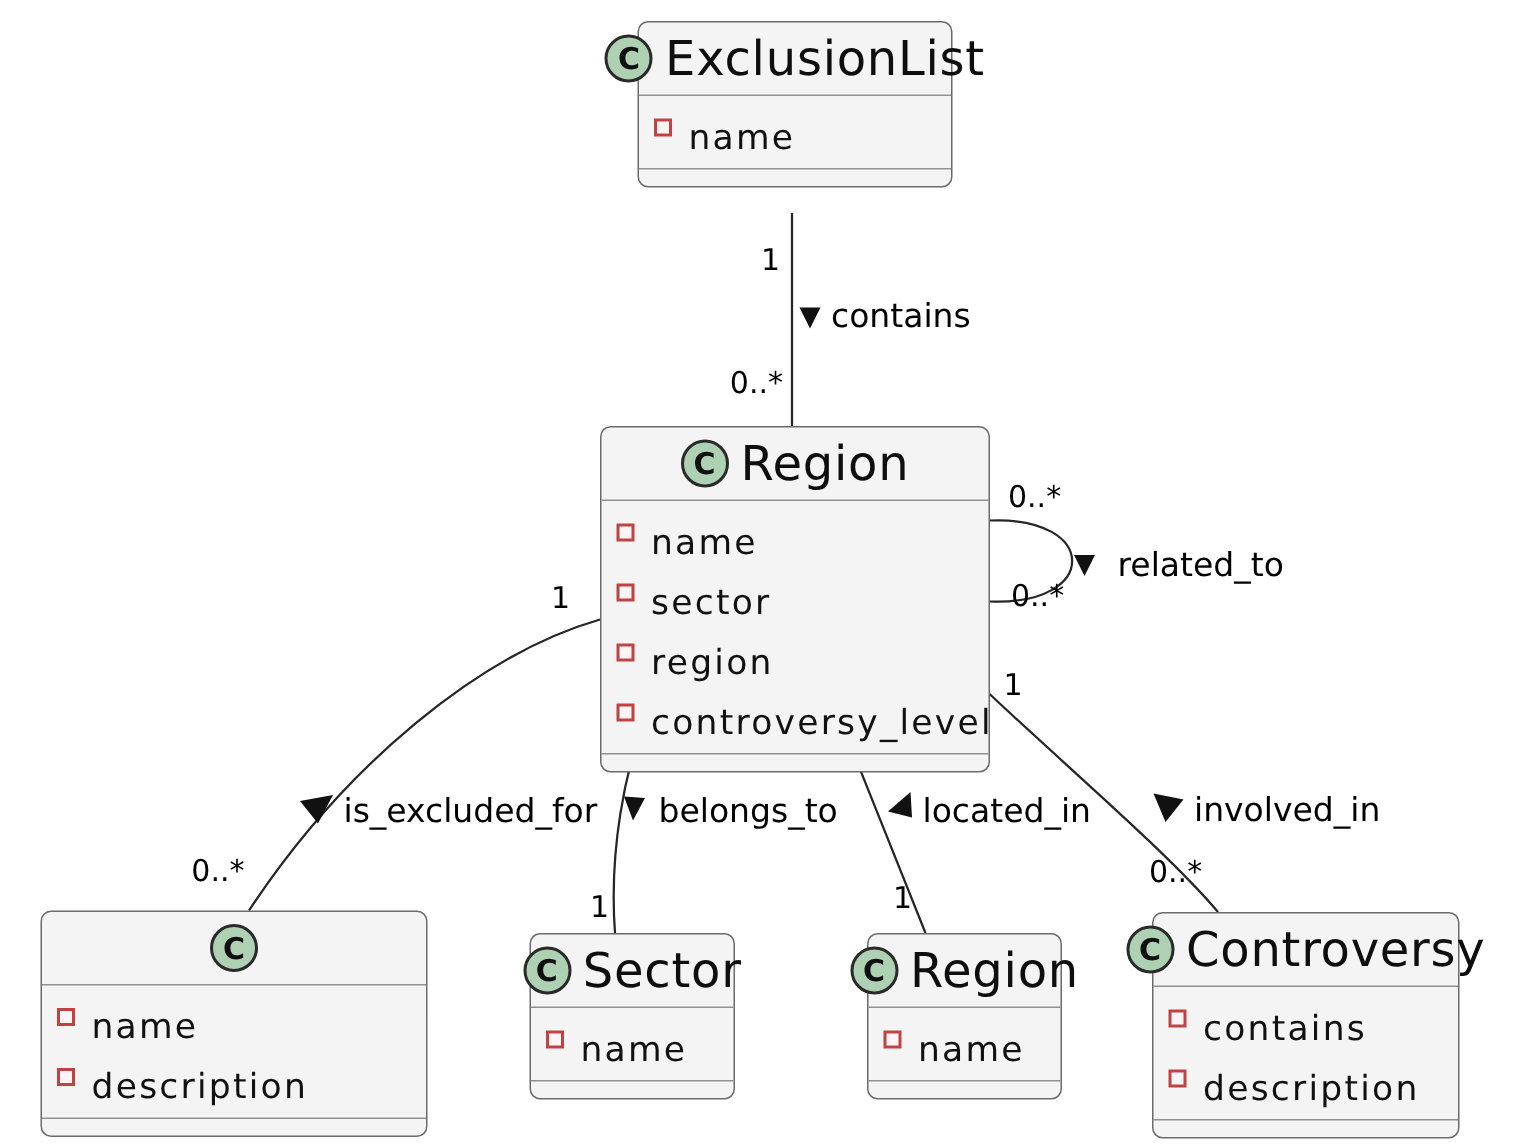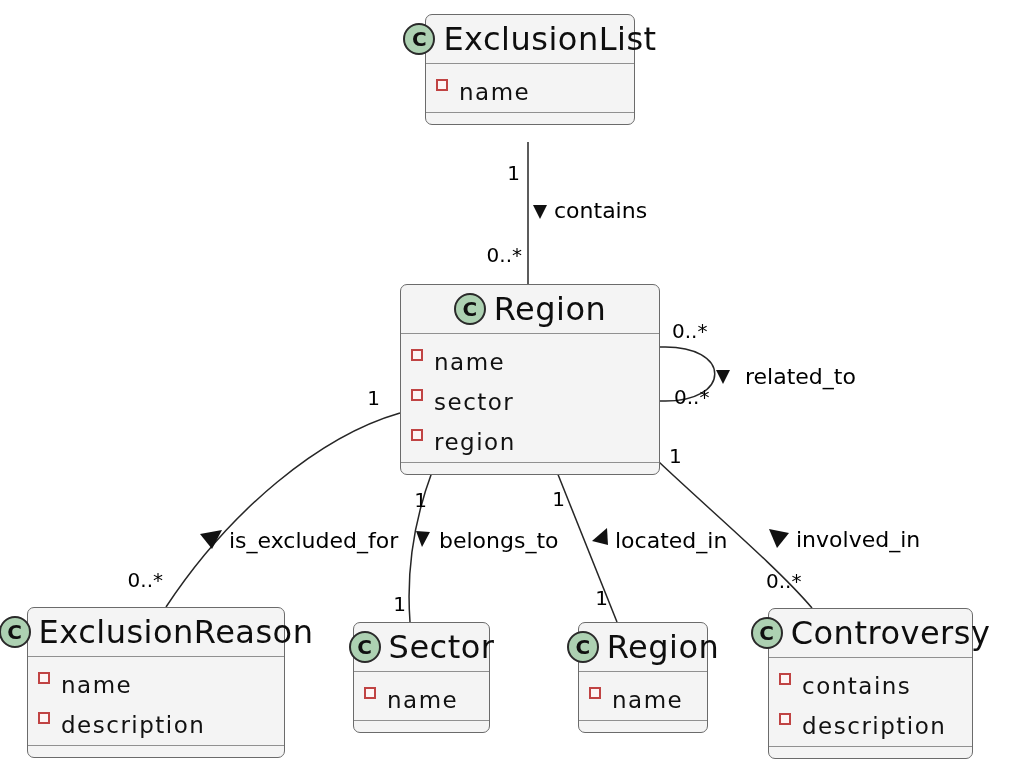--- a/index.html
+++ b/index.html
@@ -117,28 +117,31 @@
         <span>name</span>
       </div>
       <div class="uml-attr">
         <span class="field-icon"></span>
         <span>sector</span>
       </div>
       <div class="uml-attr">
         <span class="field-icon"></span>
         <span>region</span>
       </div>
+      <div class="uml-attr">
+        <span class="field-icon"></span>
+        <span>controversy_level</span>
+      </div>
     </div>
     <div class="uml-footer"></div>
   </div>
 
   <div class="uml-class" style="left:27px;top:607px;width:258px;">
     <div class="uml-header">
       <span class="circle">C</span>
-      <span class="uml-title">ExclusionReason</span>
     </div>
     <div class="uml-attrs">
       <div class="uml-attr">
         <span class="field-icon"></span>
         <span>name</span>
       </div>
       <div class="uml-attr">
         <span class="field-icon"></span>
         <span>description</span>
       </div>

